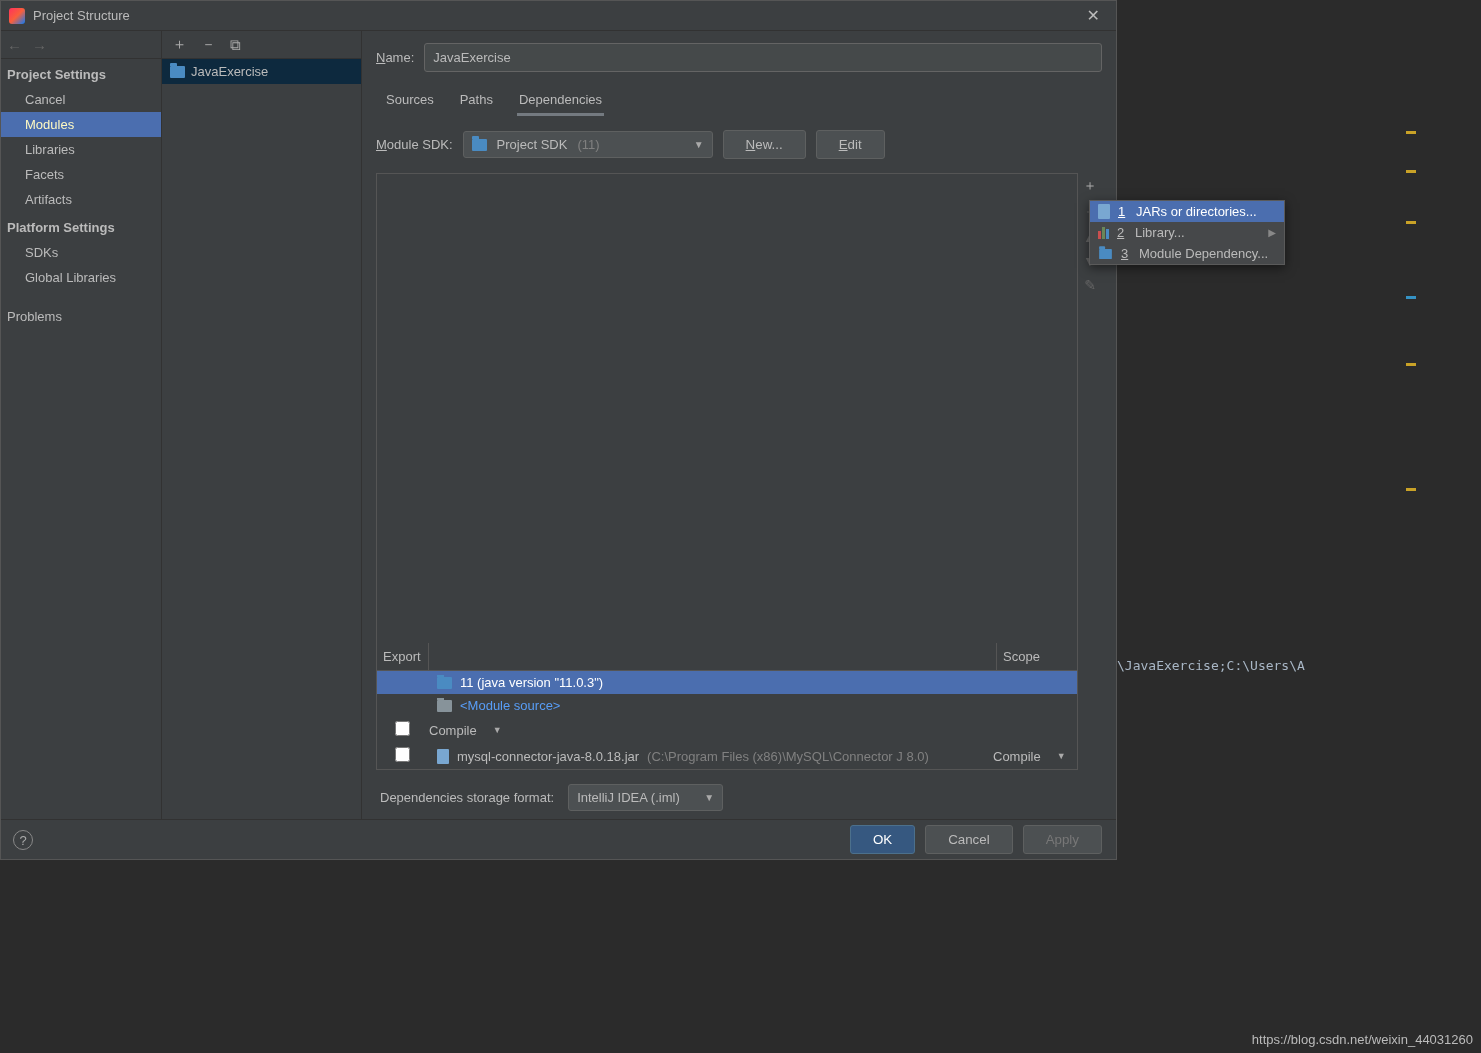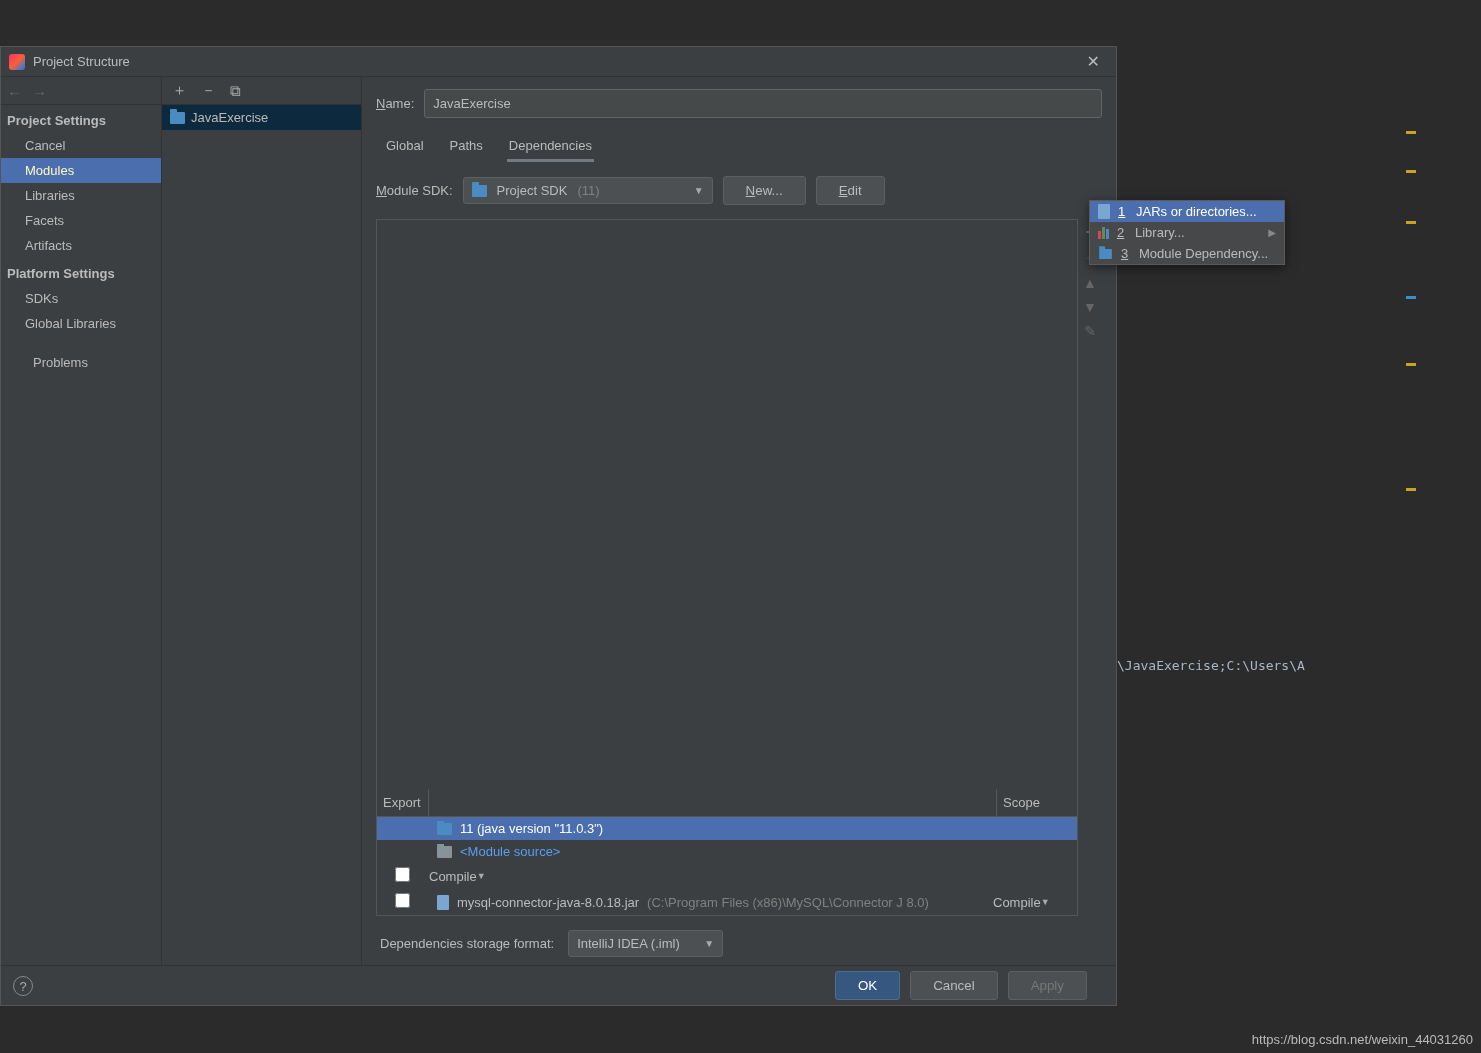--- a/index.html
+++ b/index.html
@@ -9,26 +9,25 @@
   background: #2b2b2b;
   color: #bbbbbb;
   width: 1481px;
   height: 1053px;
   overflow: hidden;
   position: relative;
 }
 .dialog {
   position: absolute;
   left: 0; top: 0;
-  width: 1117px; height: 960px;
+  width: 1117px; height: 860px;
   background: #3c3f41;
   display: flex;
   flex-direction: column;
   border: 1px solid #555;
-  margin-top: 46px;
 }
 .titlebar {
   height: 30px;
   display: flex;
   align-items: center;
   padding: 0 8px;
   border-bottom: 1px solid #323232;
 }
 .titlebar .ij-logo {
   width: 16px; height: 16px;
@@ -207,21 +206,21 @@
 .dep-row .cb input { width: 15px; height: 15px; accent-color: #6e6e6e; }
 .dep-row .nm { flex: 1; display: flex; align-items: center; gap: 8px; padding-left: 8px; overflow: hidden; white-space: nowrap; }
 .dep-row .dim { color: #808080; }
 .nm .link { color: #589df6; }
 .jar-ico {
   width: 12px; height: 15px;
   background: #79a7d1;
   border-radius: 1px;
   position: relative;
 }
-.dep-row .sc { width: 78px; display: flex; align-items: center; gap: 0; }
+.dep-row .sc { width: 78px; display: flex; align-items: center; gap: 16px; }
 .dep-row .sc .chev { font-size: 9px; color: #aaa; }
 .vtoolbar {
   width: 24px;
   display: flex;
   flex-direction: column;
   align-items: center;
   padding-top: 4px;
   gap: 8px;
   color: #aaa;
 }
@@ -231,21 +230,21 @@
   align-items: center;
   gap: 14px;
   padding: 14px 0 8px 4px;
 }
 .footer {
   height: 40px;
   display: flex;
   align-items: center;
   justify-content: flex-end;
   gap: 10px;
-  padding: 0 29px;
+  padding: 0 14px;
   border-top: 1px solid #323232;
 }
 .help-circle {
   position: absolute;
   left: 12px; bottom: 9px;
   width: 20px; height: 20px;
   border: 1px solid #888;
   border-radius: 50%;
   display: flex;
   align-items: center; justify-content: center;
@@ -321,21 +320,21 @@
       <div class="section-head">Project Settings</div>
       <div class="side-item">Cancel</div>
       <div class="side-item sel">Modules</div>
       <div class="side-item">Libraries</div>
       <div class="side-item">Facets</div>
       <div class="side-item">Artifacts</div>
       <div class="section-head">Platform Settings</div>
       <div class="side-item">SDKs</div>
       <div class="side-item">Global Libraries</div>
       <div style="height:14px"></div>
-      <div class="side-item" style="padding-left:32px">Problems</div>
+      <div class="side-item" style="padding-left:6px">Problems</div>
     </div>
 
     <div class="middle">
       <div class="mid-tools">
         <span>＋</span>
         <span>－</span>
         <span>⧉</span>
       </div>
       <div class="mod-item">
         <div class="folder-ico"></div>
@@ -343,21 +342,21 @@
       </div>
     </div>
 
     <div class="content">
       <div class="row">
         <span class="lbl"><span class="u">N</span>ame:</span>
         <input class="txtfield" value="JavaExercise" style="">
       </div>
 
       <div class="tabs">
-        <div class="tab">Global</div>
+        <div class="tab">Sources</div>
         <div class="tab">Paths</div>
         <div class="tab active">Dependencies</div>
       </div>
 
       <div class="row">
         <span class="lbl"><span class="u">M</span>odule SDK:</span>
         <div class="combo">
           <div class="folder-ico"></div>
           <span>Project SDK </span>
           <span class="dim">(11)</span>

